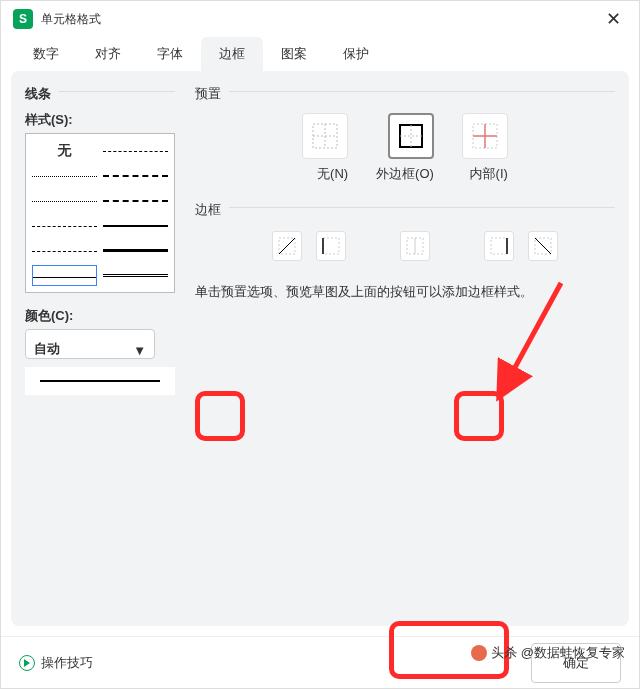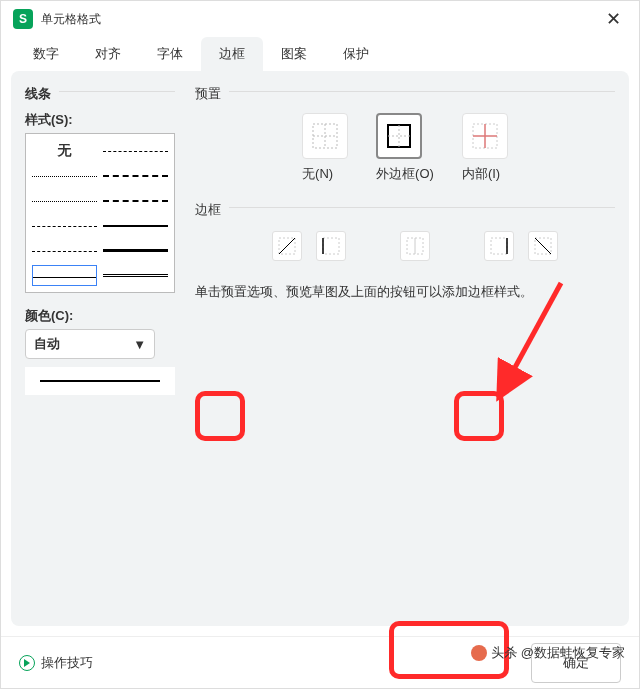--- a/index.html
+++ b/index.html
@@ -17,26 +17,26 @@
   .left-col{width:150px;font-weight:bold;}
   .right-col{flex:1;}
   .section-label{font-size:13px;margin-bottom:4px;}
   .divider{height:1px;background:#ddd;margin:4px 0 10px 0;flex:1;}
   .sec-head{display:flex;align-items:center;gap:8px;}
   .style-box{background:#fff;border:1px solid #bbb;height:160px;padding:6px;display:grid;grid-template-columns:1fr 1fr;grid-template-rows:repeat(6,1fr);gap:4px 6px;}
   .style-none{grid-row:1;grid-column:1;display:flex;align-items:center;justify-content:center;font-size:14px;}
   .swatch{border:0;}
   .ln{width:100%;height:0;}
   .preset-row{display:flex;gap:28px;justify-content:center;margin-top:10px;}
-  .preset{display:flex;flex-direction:column;align-items:flex-start;gap:6px;}
+  .preset{display:flex;flex-direction:column;align-items:flex-end;gap:6px;}
   .preset-btn{width:46px;height:46px;border:1px solid #e2e2e2;border-radius:4px;background:#fff;display:flex;align-items:center;justify-content:center;cursor:pointer;}
   .preset-btn.sel{border:2px solid #888;}
   .mini{width:26px;height:26px;position:relative;}
   .mini .b{position:absolute;inset:0;}
-  .color-select{width:130px;height:30px;background:#fff;border:1px solid #ccc;border-radius:4px;display:flex;align-items:center;justify-content:space-between;padding:0 8px;cursor:pointer;}
+  .color-select{width:130px;height:30px;background:#fff;border:1px solid #ccc;border-radius:4px;display:flex;align-items:flex-end;justify-content:space-between;padding:0 8px;cursor:pointer;}
   .color-line{height:28px;background:#fff;margin-top:8px;display:flex;align-items:center;justify-content:center;}
   .color-line div{width:120px;height:2px;background:#000;}
   .border-area{margin-top:10px;}
   .edge-btn{width:30px;height:30px;background:#fff;border:1px solid #e0e0e0;border-radius:3px;cursor:pointer;display:flex;align-items:center;justify-content:center;}
   .preview{grid-column:2;grid-row:1 / span 3;width:210px;height:140px;background:#fff;border:1px solid #bbb;position:relative;}
   .preview .diag{position:absolute;inset:0;}
   .preview .txt{position:absolute;left:50%;top:50%;transform:translate(-50%,-50%);font-size:14px;}
   .bottom-btns{display:flex;gap:14px;justify-content:center;margin-top:12px;margin-left:20px;}
   .hint{margin-top:22px;font-size:13px;}
   .footer{height:52px;border-top:1px solid #eee;display:flex;align-items:center;padding:0 18px;gap:10px;}

